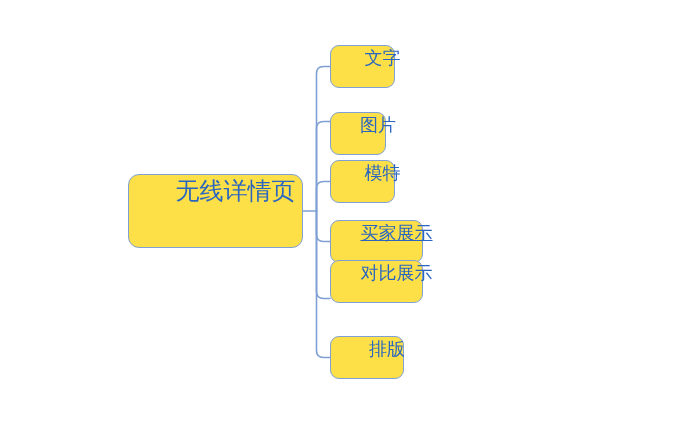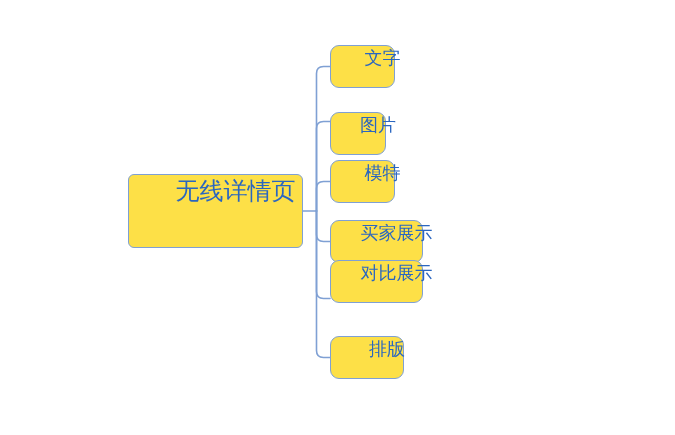--- a/index.html
+++ b/index.html
@@ -36,31 +36,31 @@
     white-space: nowrap;
     cursor: default;
     padding-left: 40px;
   }
   .node-root {
     left: 128px;
     top: 174px;
     width: 175px;
     height: 74px;
     font-size: 24px;
-    border-radius: 6px;
+    border-radius: 11px;
   }
   .node-child {
     left: 330px;
     height: 43px;
     font-size: 18px;
   }
   .node-child.c0 { top: 45px;  width: 65px; }
   .node-child.c1 { top: 112px; width: 56px; }
   .node-child.c2 { top: 160px; width: 65px; font-family: Liberation Serif, serif; }
-  .node-child.c3 { top: 220px; width: 93px; }
+  .node-child.c3 { top: 220px; width: 93px; text-decoration: underline; }
   .node-child.c4 { top: 260px; width: 93px; }
   .node-child.c5 { top: 336px; width: 74px; }
 </style>
 </head>
 <body>
 
 <div class="canvas">
 
   <svg class="connector-layer" viewBox="0 0 675 435" xmlns="http://www.w3.org/2000/svg">
     <g stroke="#7fa0d4" stroke-width="1.6" fill="none" stroke-linecap="round">

